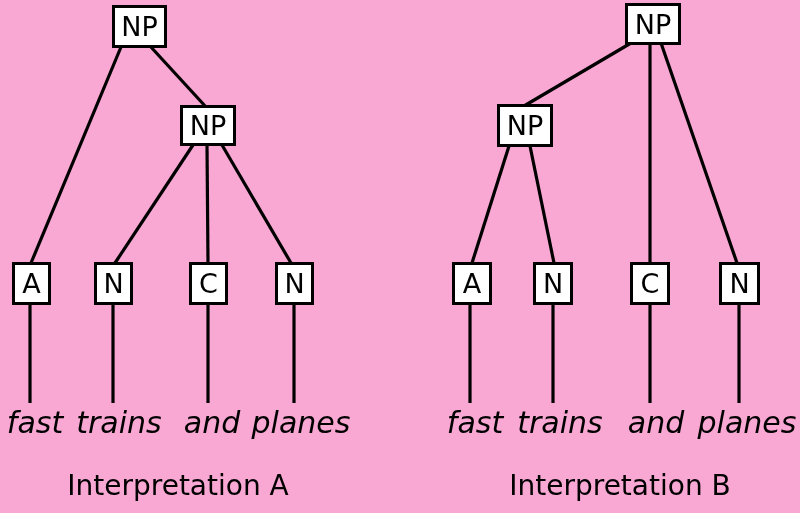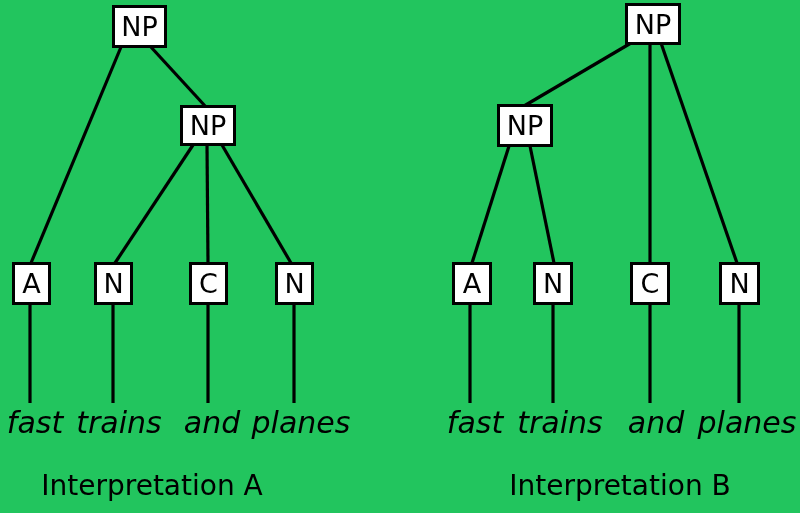--- a/index.html
+++ b/index.html
@@ -4,21 +4,21 @@
 <style>
   html, body {
     margin: 0;
     padding: 0;
     background: #ffffff;
   }
   .stage {
     position: relative;
     width: 800px;
     height: 513px;
-    background: #22c55e;
+    background: #f9a8d4;
     font-family: "DejaVu Sans", sans-serif;
     color: #000000;
     overflow: hidden;
   }
   .edges {
     position: absolute;
     left: 0;
     top: 0;
     width: 800px;
     height: 513px;
@@ -98,21 +98,21 @@
   <div class="node" style="left:275px; top:262px; width:39px; height:43px;">N</div>
 
   <div class="word" style="left:35px; top:408px;">fast</div>
 
   <div class="word" style="left:119px; top:408px;">trains</div>
 
   <div class="word" style="left:212px; top:408px;">and</div>
 
   <div class="word" style="left:301px; top:408px;">planes</div>
 
-  <div class="caption" style="left:152px; top:472px;">Interpretation A</div>
+  <div class="caption" style="left:178px; top:472px;">Interpretation A</div>
 
   <div class="node" style="left:625px; top:3px; width:56px; height:42px;">NP</div>
 
   <div class="node" style="left:497px; top:104px; width:56px; height:43px;">NP</div>
 
   <div class="node" style="left:452px; top:262px; width:40px; height:43px;">A</div>
 
   <div class="node" style="left:533px; top:262px; width:40px; height:43px;">N</div>
 
   <div class="node" style="left:630px; top:262px; width:40px; height:43px;">C</div>

